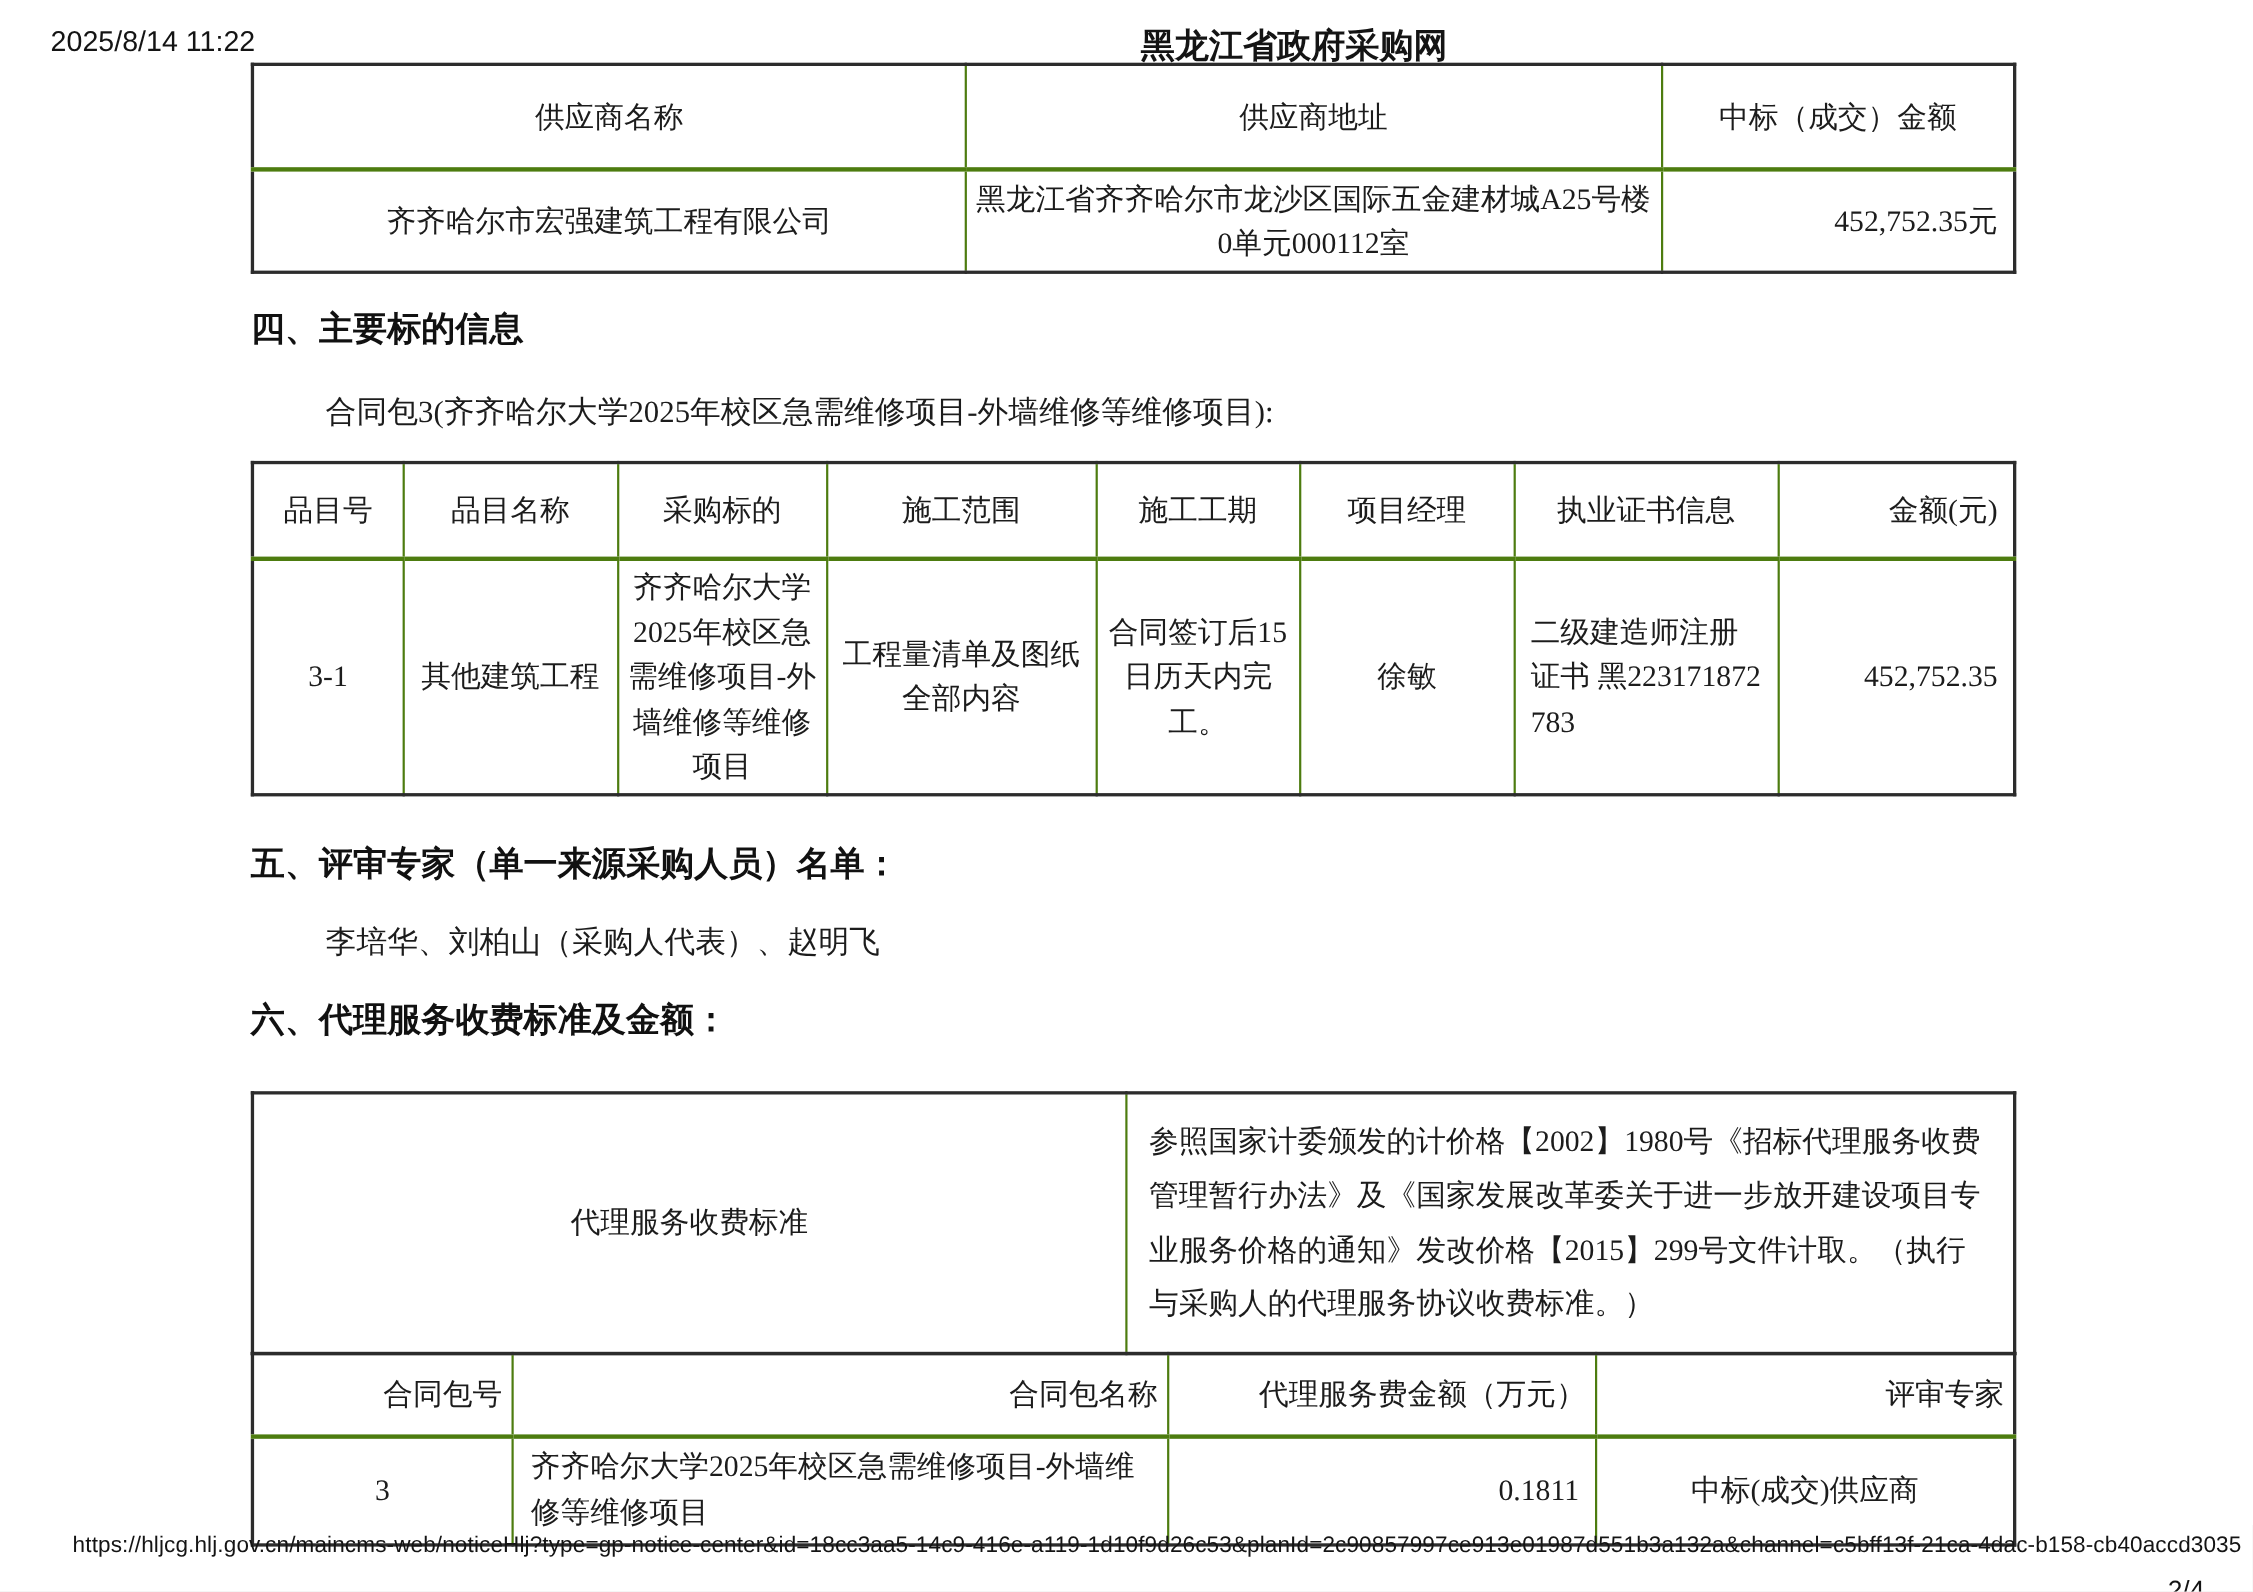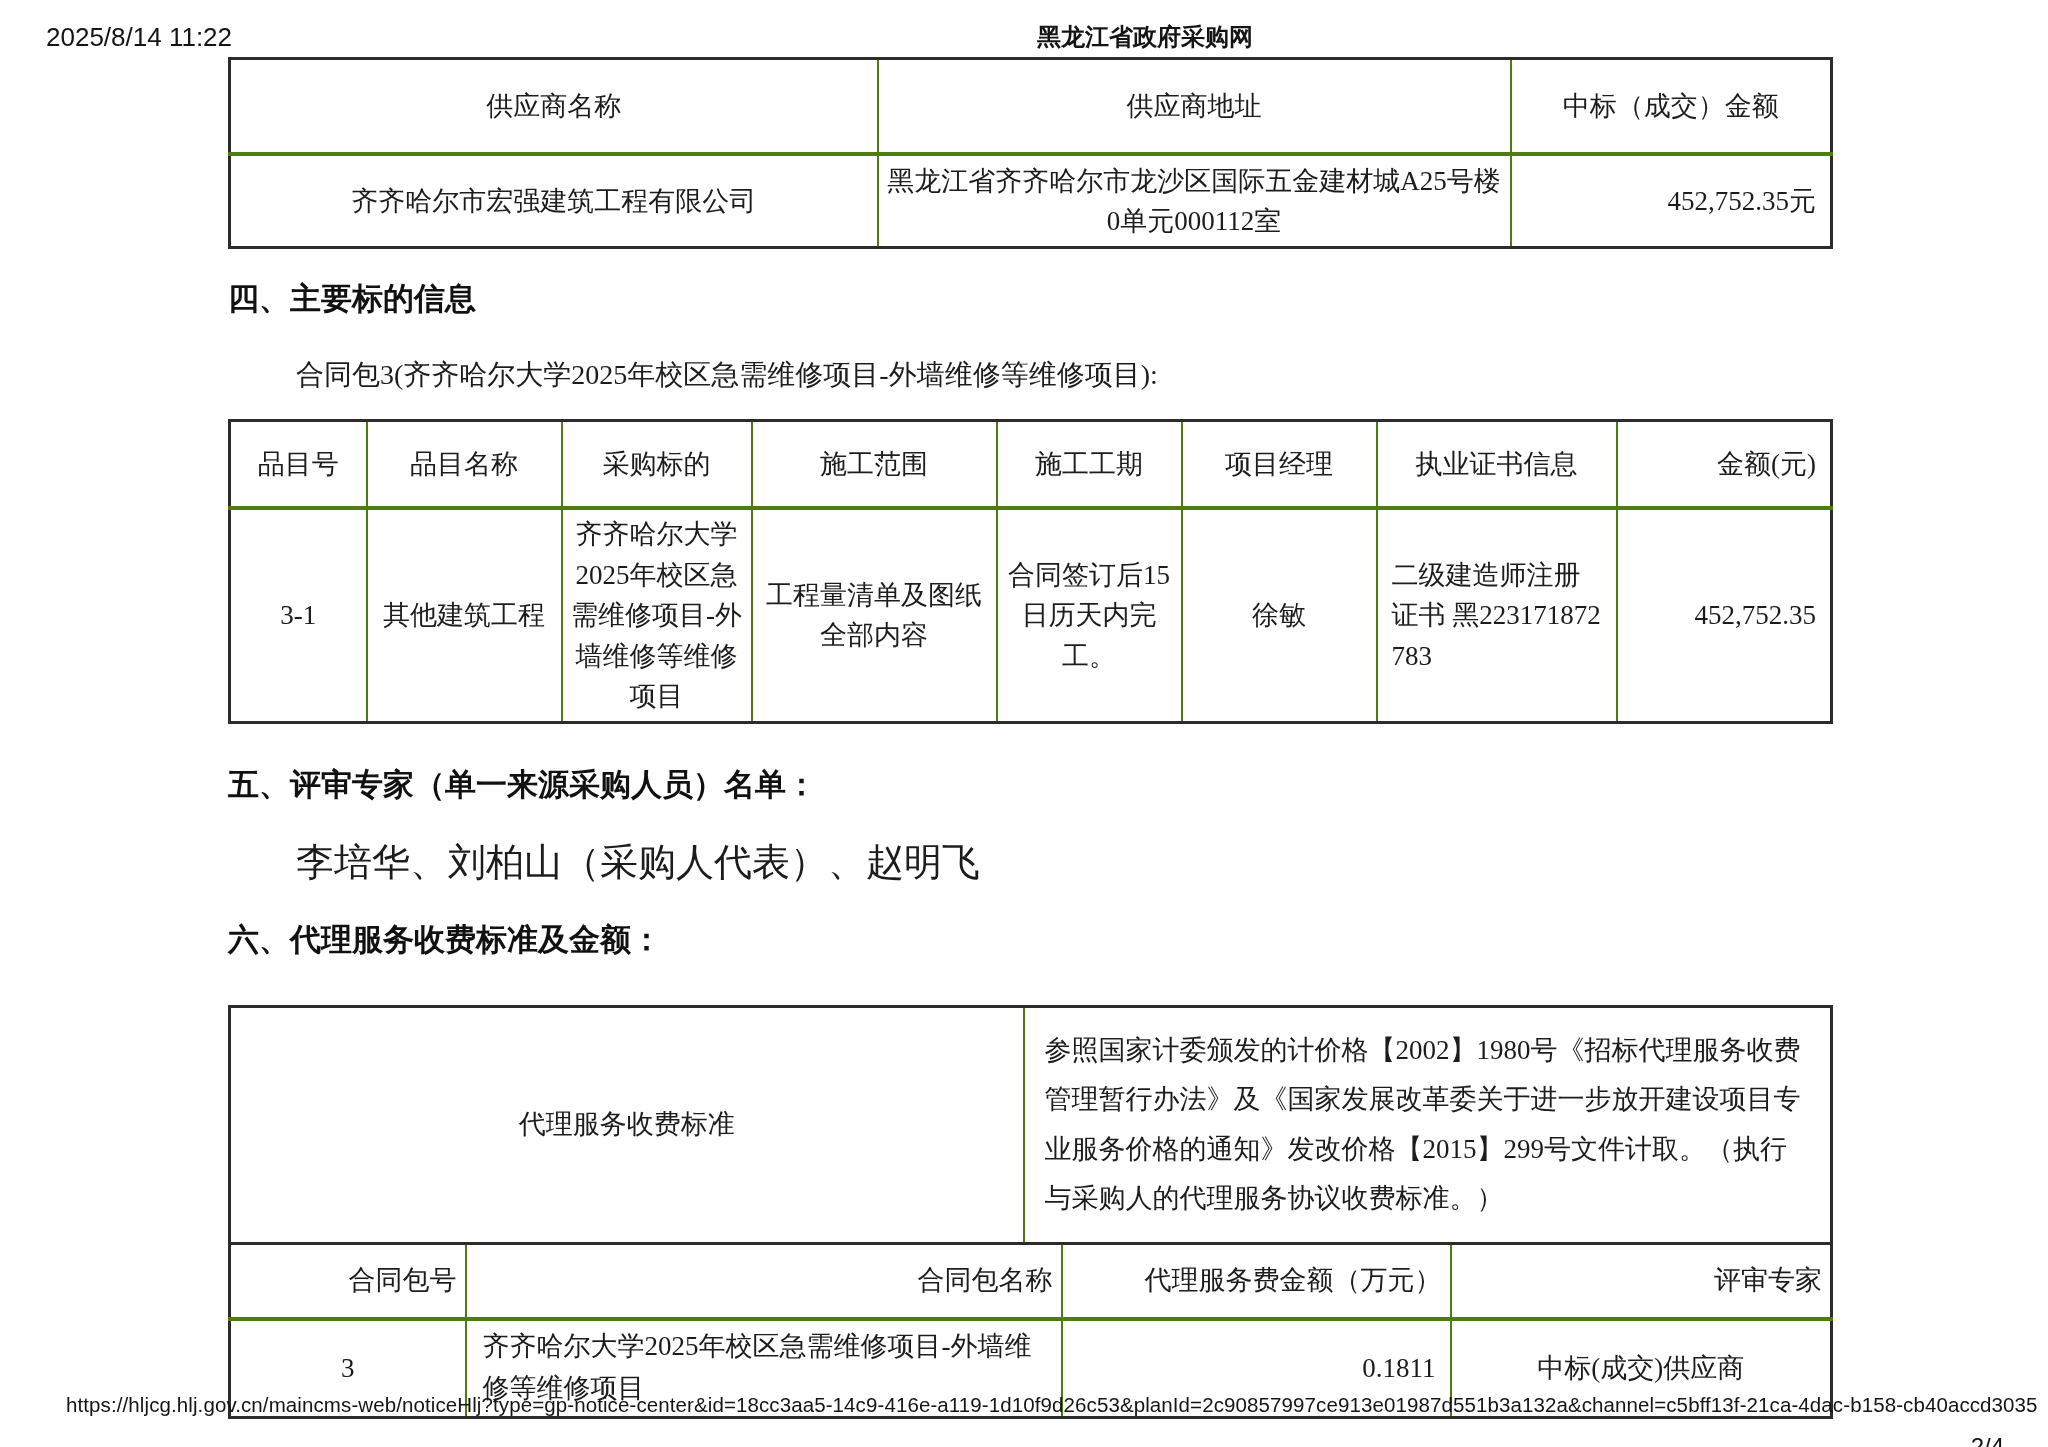--- a/index.html
+++ b/index.html
@@ -7,21 +7,21 @@
     position:relative;
     width:2048px;height:1447px;
     background:#ffffff;
     font-family:"Liberation Serif","DejaVu Serif",serif;
     color:#1c1c1c;
     overflow:hidden;
   }
   
   .print-meta{font-family:"Liberation Sans","DejaVu Sans",sans-serif;color:#141414;}
   .hdr-date{position:absolute;left:46px;top:22px;font-size:26px;}
-  .hdr-title{position:absolute;left:1037px;top:21px;font-size:24px;font-weight:bold;}
+  .hdr-title{position:absolute;left:1037px;top:21px;font-size:31px;font-weight:bold;}
   .ftr-url{position:absolute;left:66px;top:1393px;font-size:20.5px;letter-spacing:0.1px;}
   .ftr-page{position:absolute;right:44px;top:1433px;font-size:24px;}
 
   .content{position:absolute;left:228px;top:57px;width:1602px;}
 
   table{border-collapse:collapse;table-layout:fixed;width:1602px;}
   table{border:3px solid #2c2c2c;}
   th,td{
     border:2px solid #4d7c0f;
     font-size:27px;font-weight:normal;
@@ -44,21 +44,21 @@
   .p1{font-size:28px;margin:36px 0 0 68px;}
   .p2{font-size:28px;margin:14px 0 0 68px;}
 
   
   .t2{margin-top:25px;}
   .t2 .hrow th{height:76px;}
   .t2 .drow td{height:199px;}
   .t2 .cert{ text-align:left;padding-left:14px;padding-right:10px;}
 
   .h5{margin-top:40px;}
-  .names{font-size:38px;margin:31px 0 0 68px;}
+  .names{font-size:28px;margin:31px 0 0 68px;}
   .h6{margin-top:31px;}
 
   
   .t3a{margin-top:44px;}
   .t3a .drow td{height:214px;}
   .t3a .std-text{text-align:left;padding:10px 20px;line-height:1.82;}
   .t3b{margin-top:-3px;}
   .t3b .hrow th{height:64px;border-bottom-width:4px;text-align:right;}
   .t3b .drow td{height:87px;}
   .t3b .pkg-name{text-align:left;padding-left:16px;padding-right:12px;line-height:1.55;}

